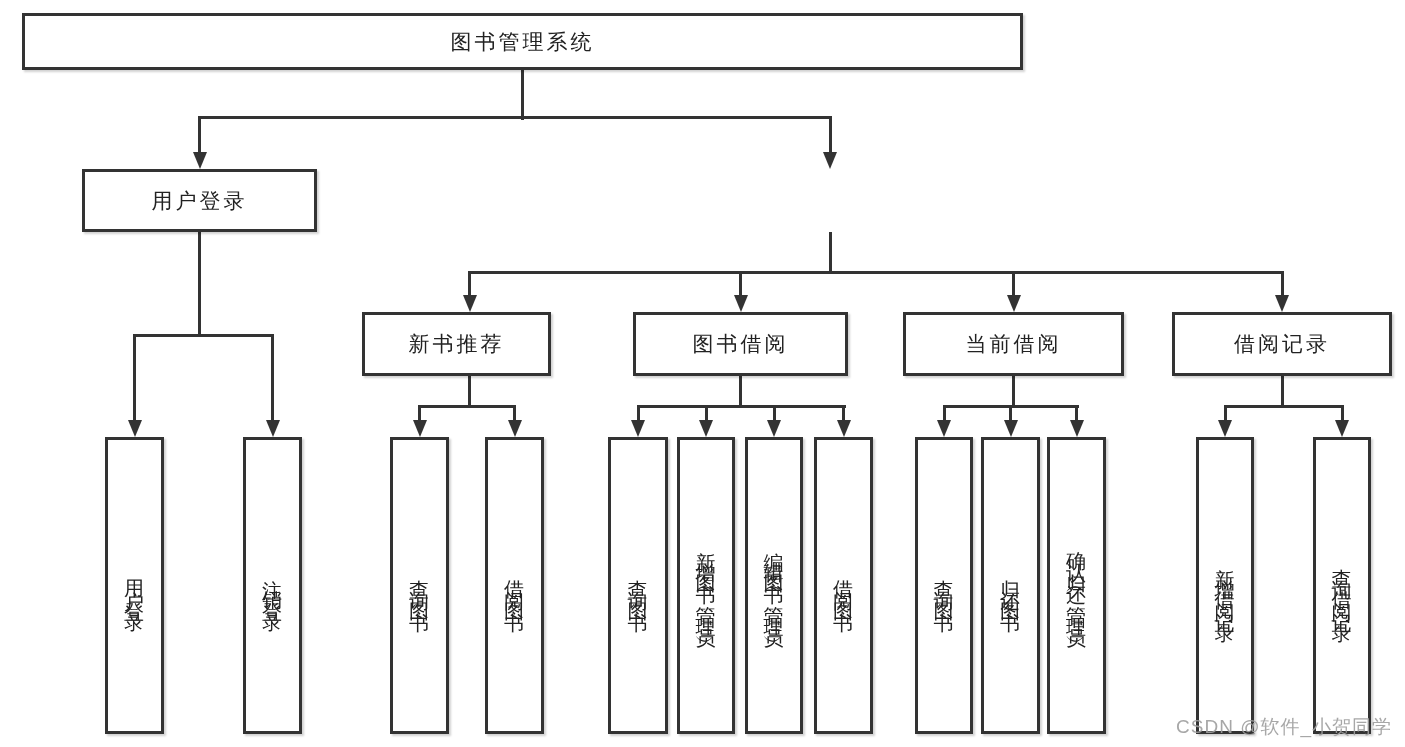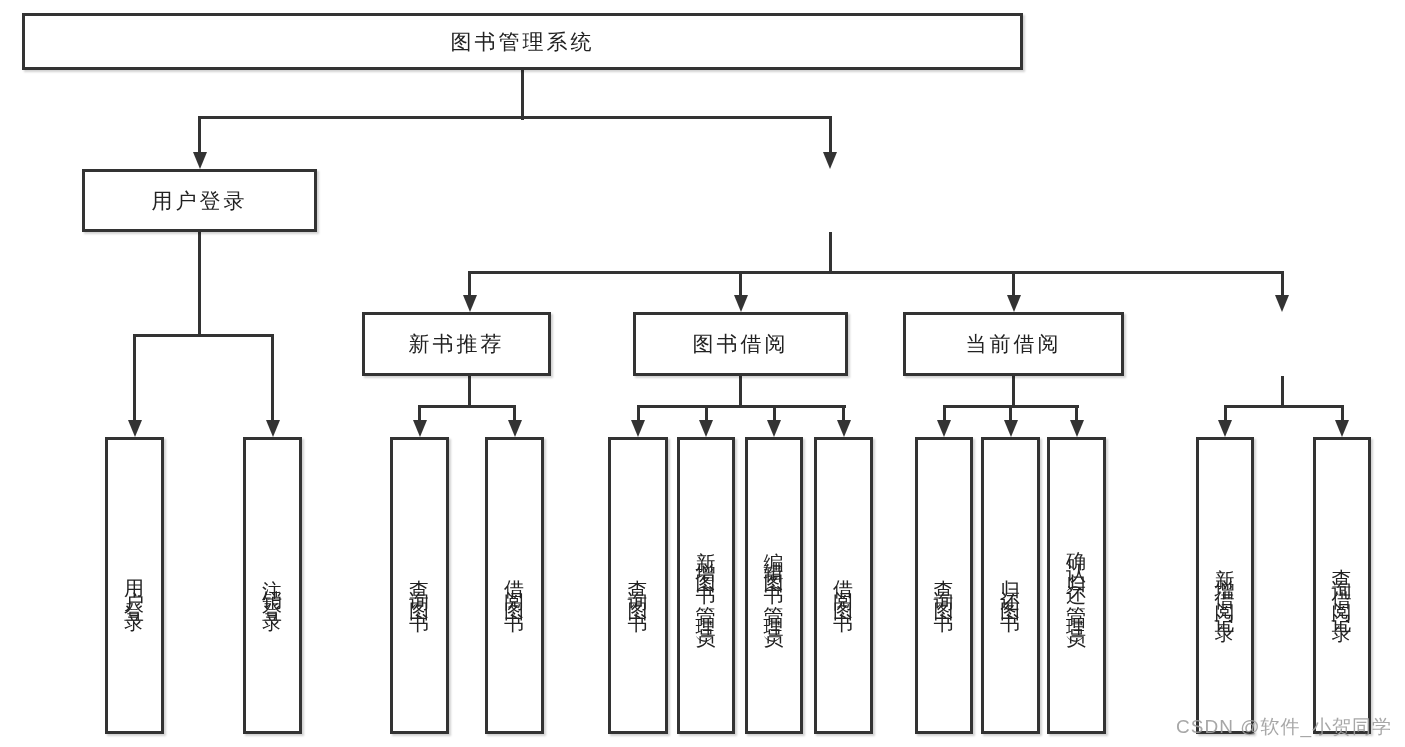--- a/index.html
+++ b/index.html
@@ -124,20 +124,23 @@
 
   <div class="box hbox" style="left:362px;top:312px;width:189px;height:64px">
     <span>新书推荐</span>
   </div>
   <div class="box hbox" style="left:633px;top:312px;width:215px;height:64px">
     <span>图书借阅</span>
   </div>
   <div class="box hbox" style="left:903px;top:312px;width:221px;height:64px">
     <span>当前借阅</span>
   </div>
+  <div class="box hbox" style="left:1172px;top:312px;width:220px;height:64px">
+    <span>借阅记录</span>
+  </div>
 
   <div class="box" style="left:105px;top:437px;width:59px;height:297px">
     <span class="vtext">用户登录</span>
   </div>
   <div class="box" style="left:243px;top:437px;width:59px;height:297px">
     <span class="vtext">注销登录</span>
   </div>
 
   <div class="box" style="left:390px;top:437px;width:59px;height:297px">
     <span class="vtext">查询图书</span>

